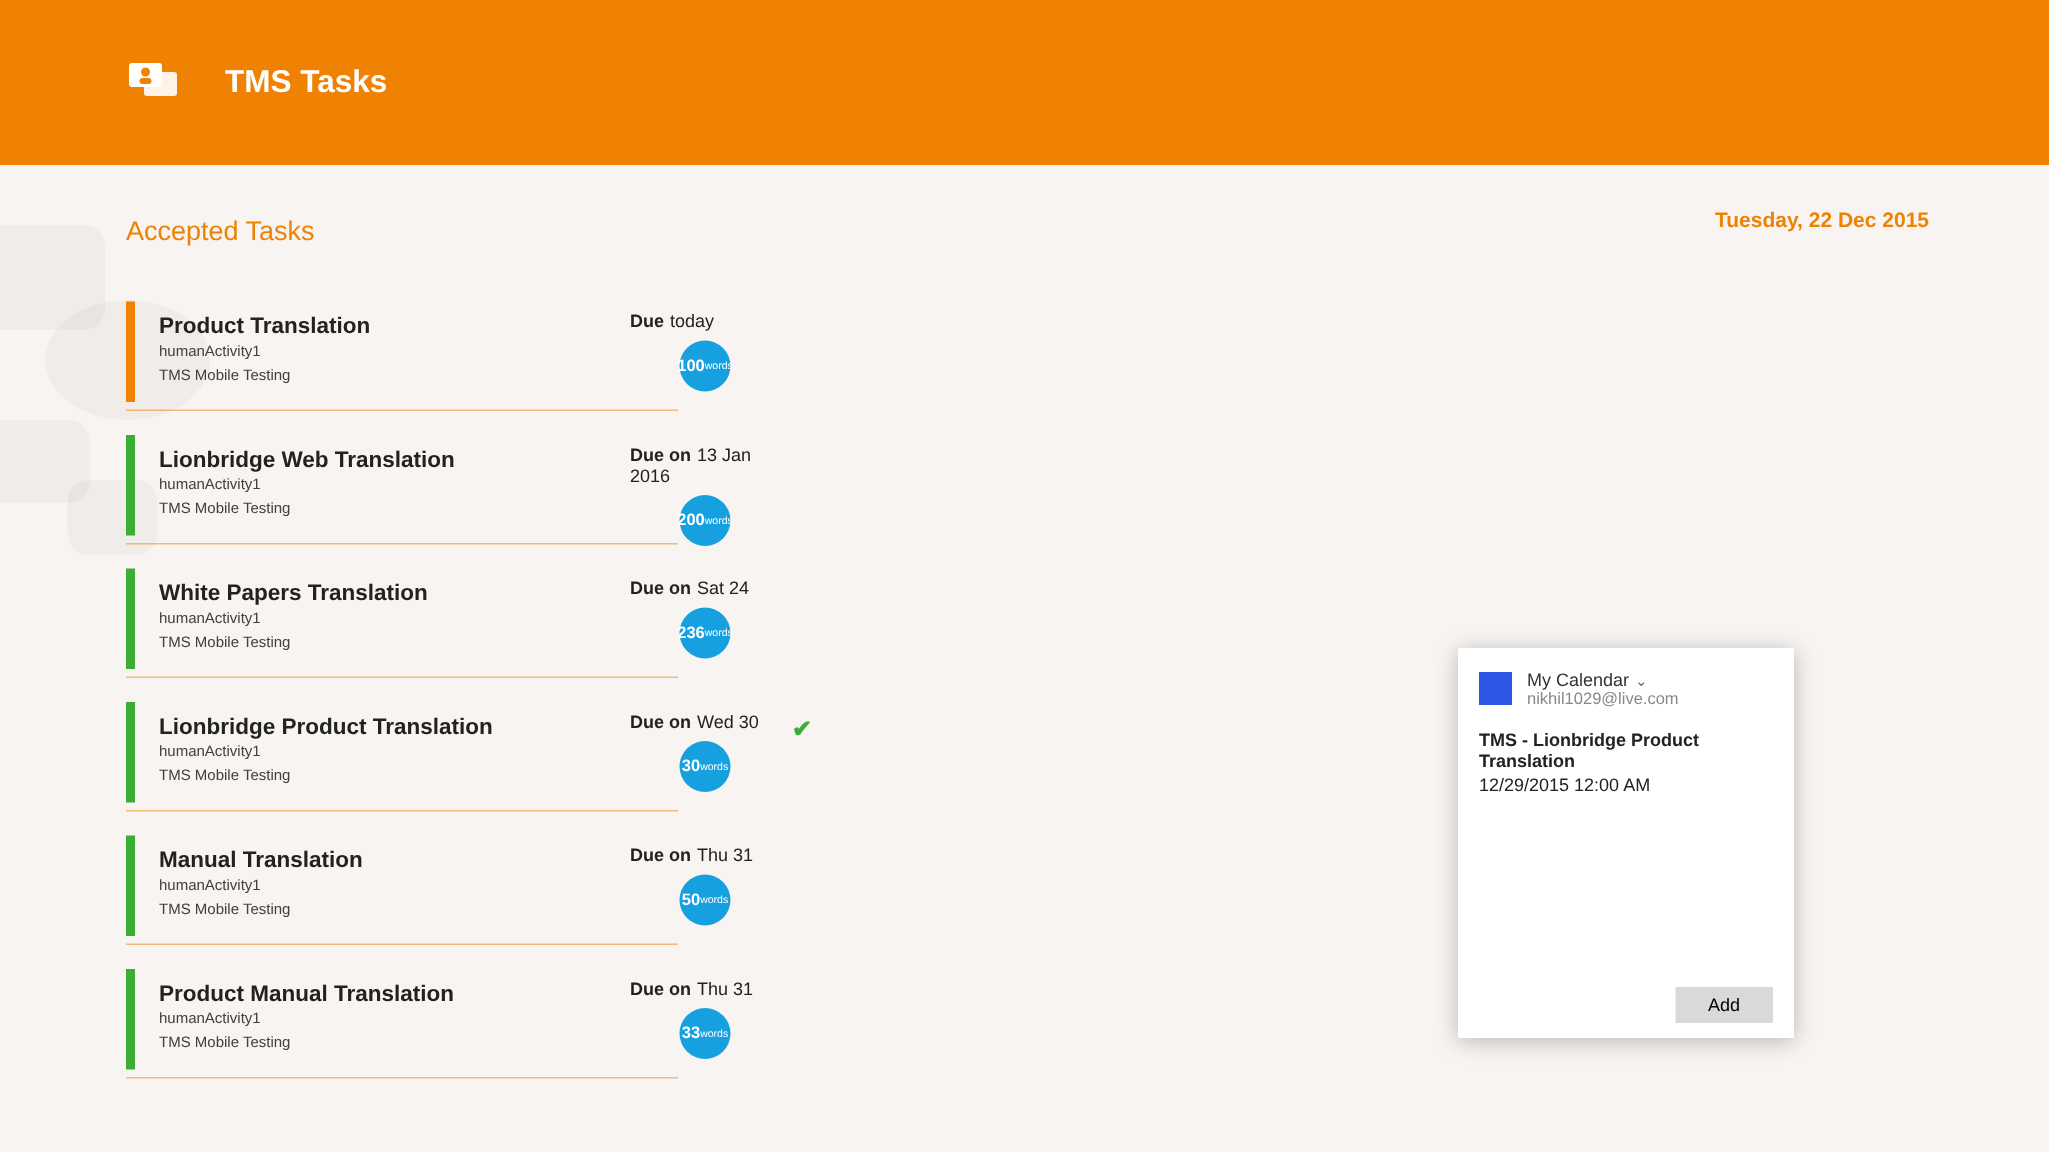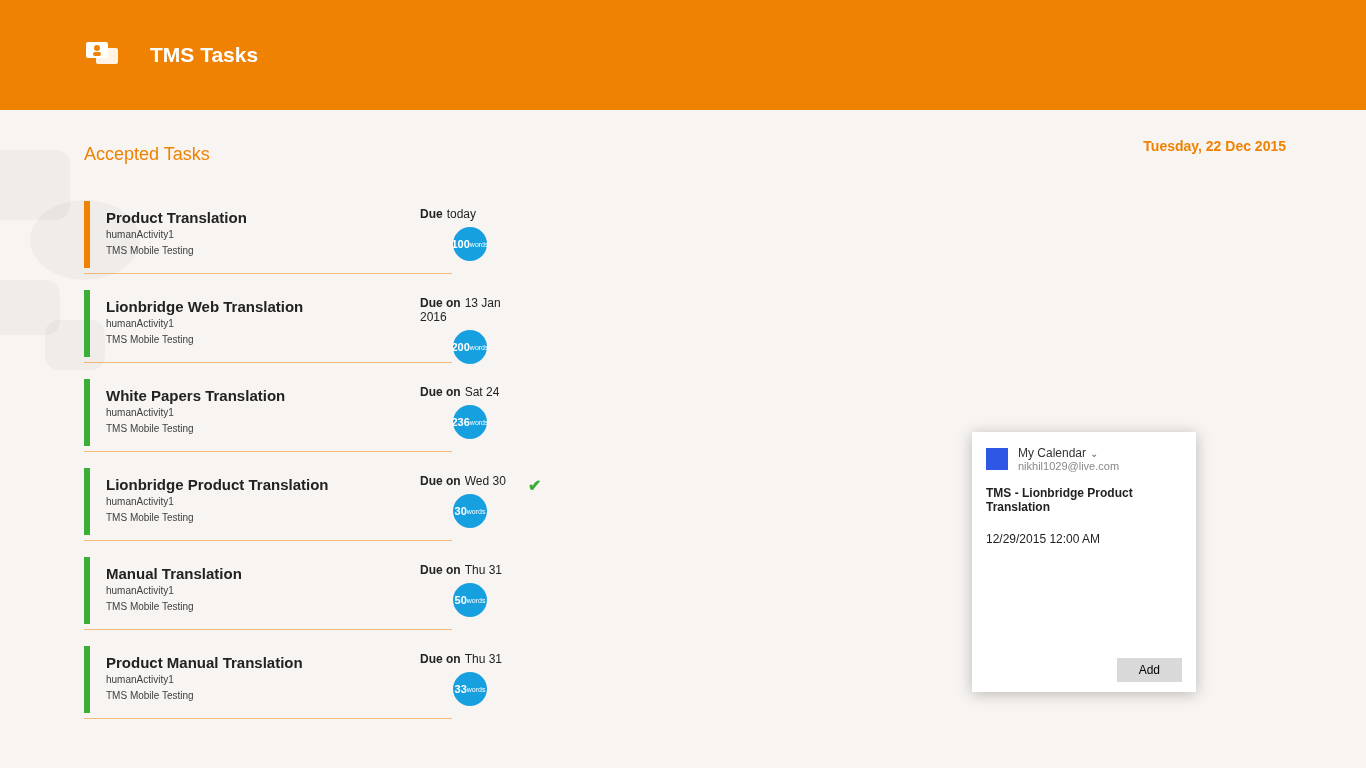--- a/index.html
+++ b/index.html
@@ -103,21 +103,21 @@
     height: 46px; display:flex; align-items:center;
     padding: 0 14px; justify-content:space-between;
   }
   .cal-head-title { font-size:17px; font-weight:400; }
   .cal-body { padding: 14px 14px 8px 14px; min-height: 260px; position:relative;}
   .cal-account { display:flex; gap:10px; align-items:flex-start; margin-bottom:14px;}
   .cal-color-swatch { width:22px; height:22px; background:#2f57e6; margin-top:2px;}
   .cal-account-name { font-size:12px; color:#333; }
   .cal-account-email{ font-size:11px; color:#888; }
   .cal-event-title { font-size:12px; font-weight:600; color:#222; }
-  .cal-event-time  { font-size:12px; color:#222; margin-top:18px;}
+  .cal-event-time  { font-size:12px; color:#222; margin-top:2px;}
   .cal-add {
     position:absolute; right:14px; bottom:10px;
     background:#d9d9d9; border:none;
     padding:5px 22px; font-size:12px; cursor:pointer;
     font-family: inherit;
   }
   .chev { font-size:10px; color:#666; margin-left:4px;}
 </style>
 </head>
 <body>

